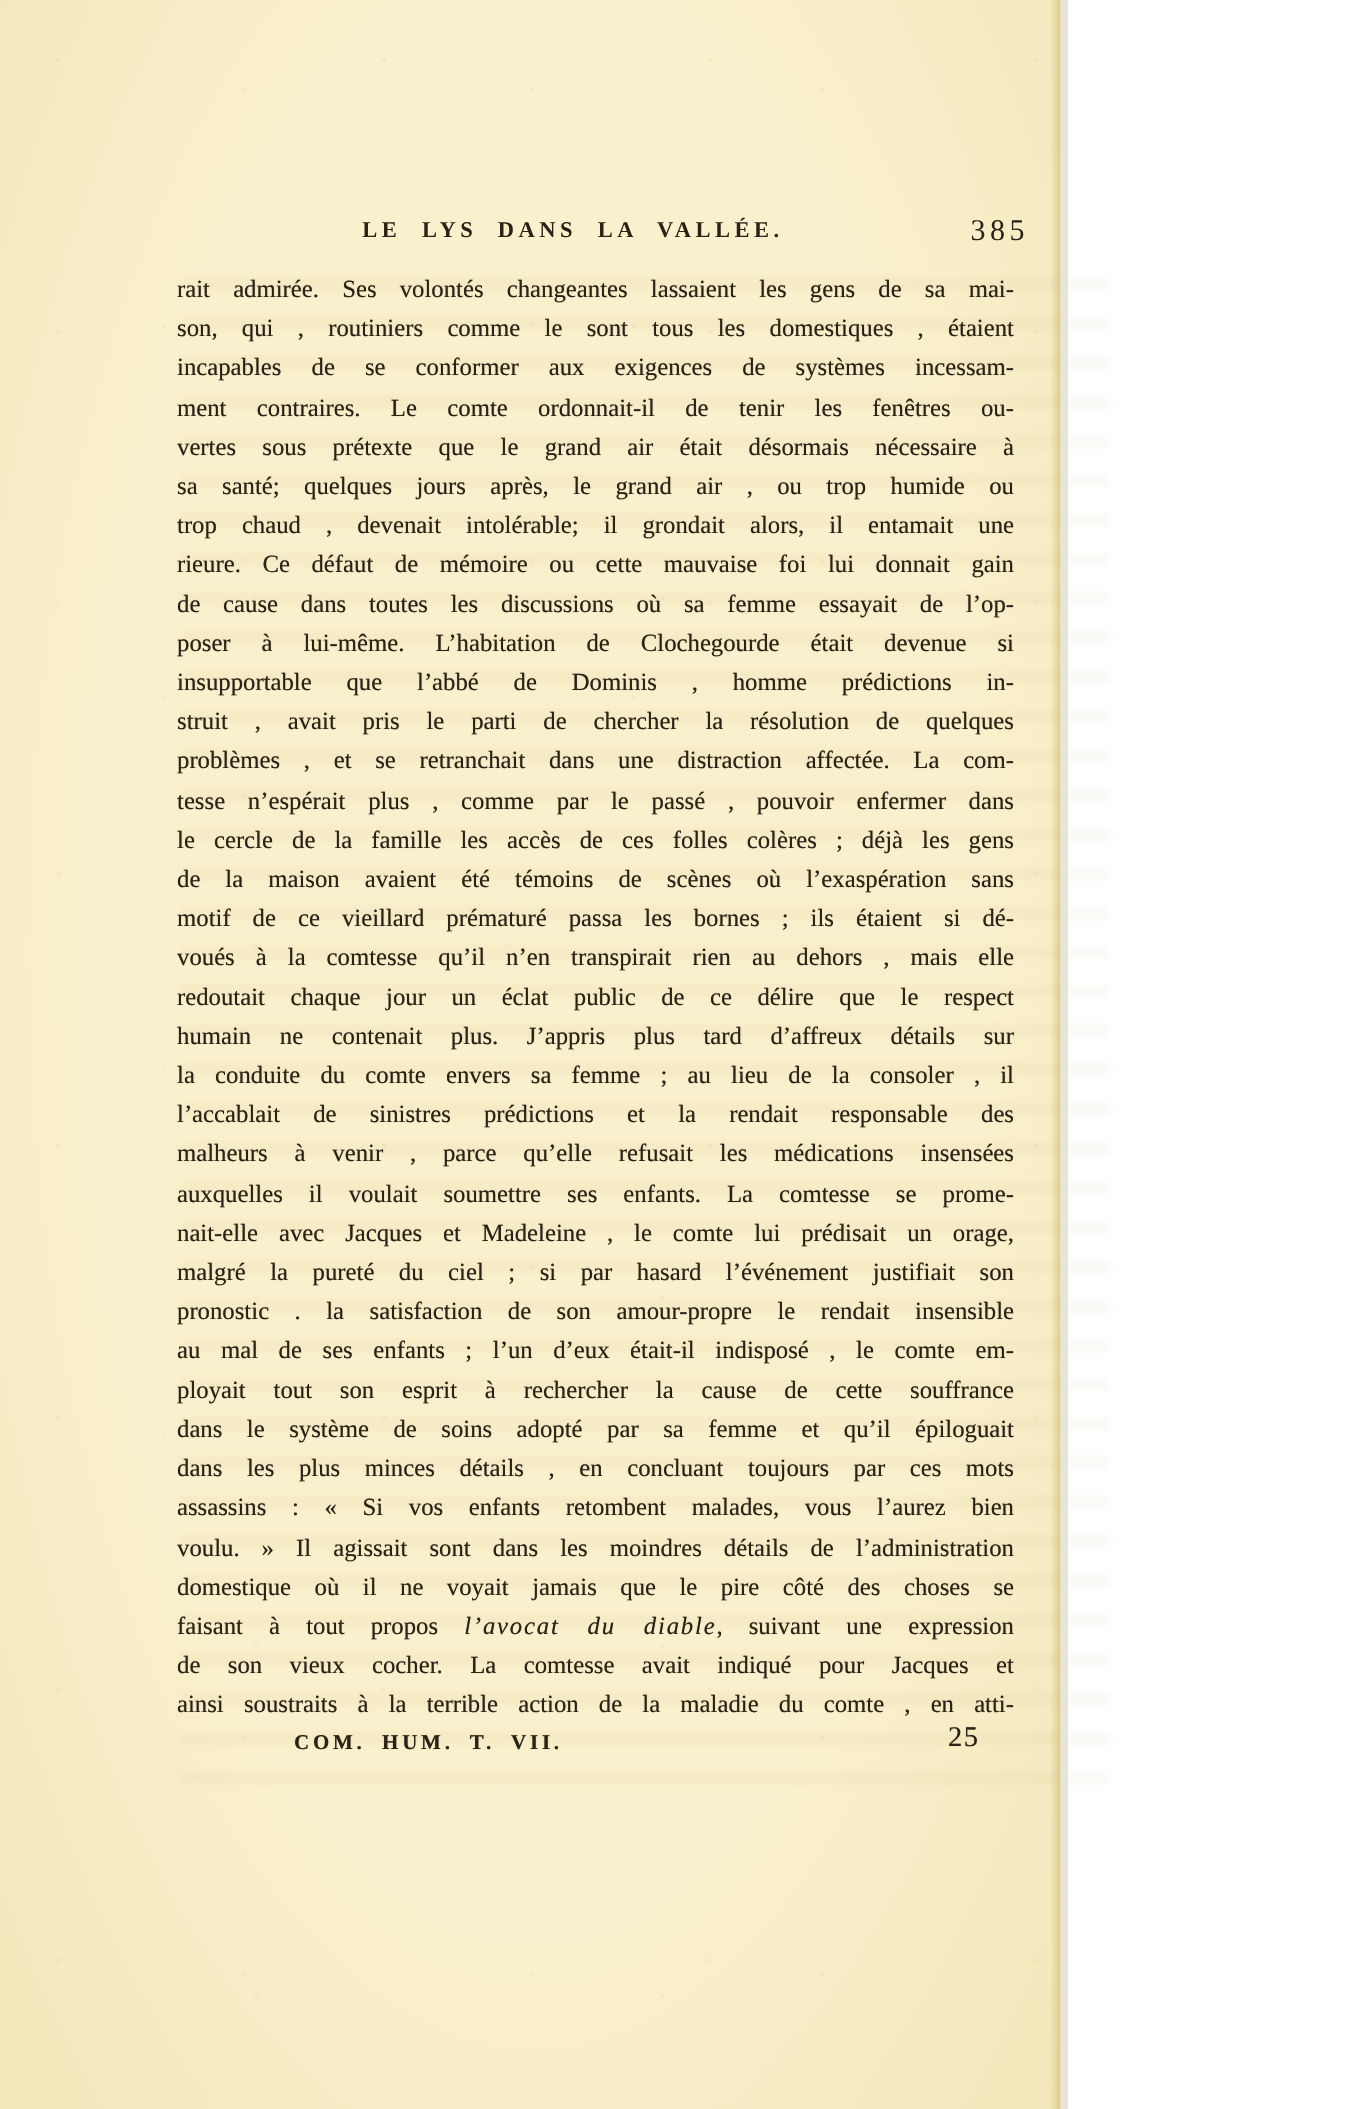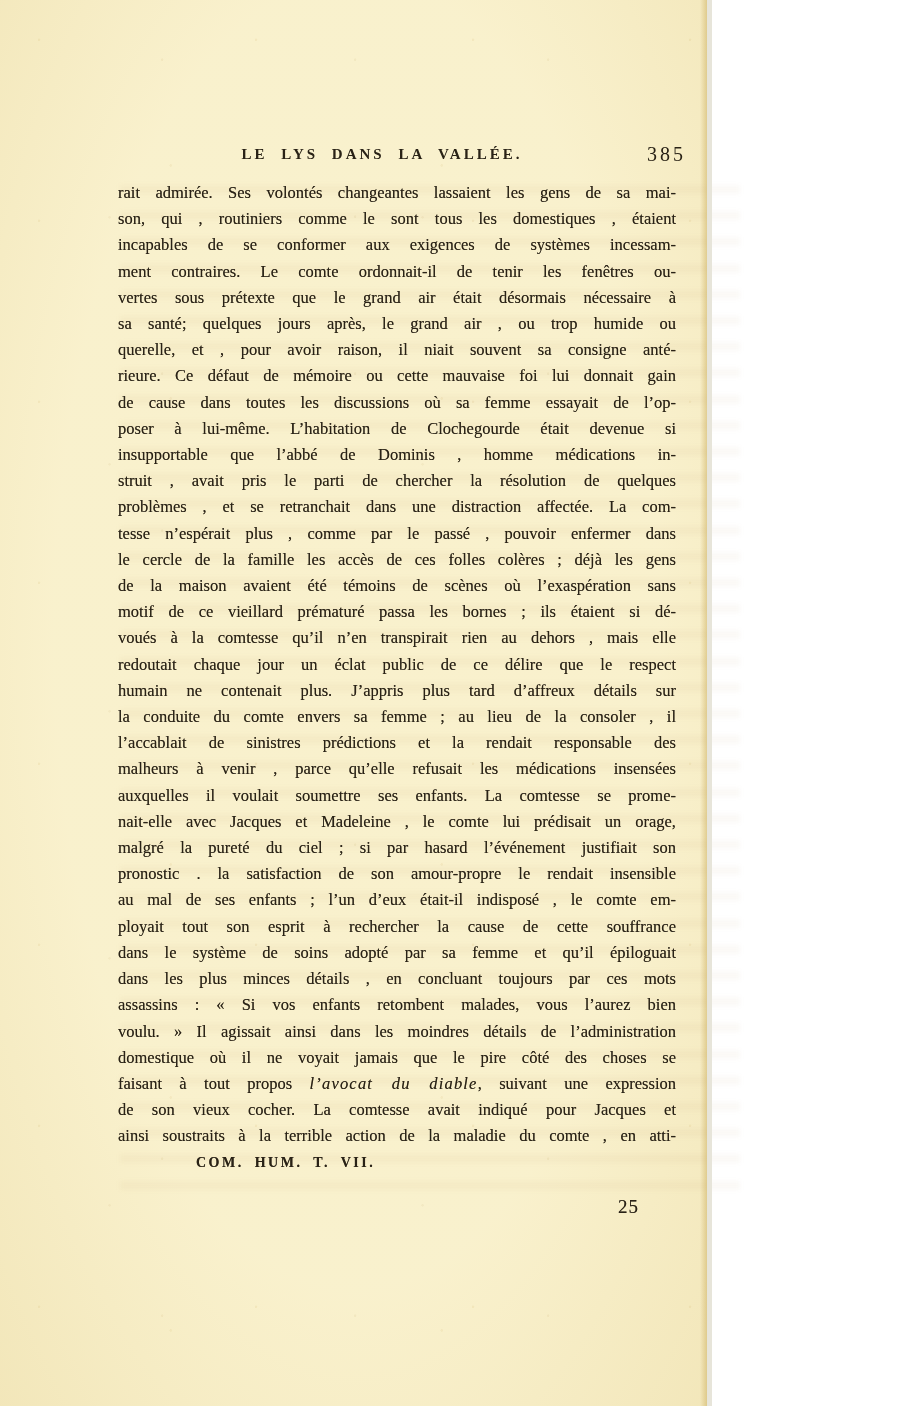--- a/index.html
+++ b/index.html
@@ -112,26 +112,25 @@
     left: 78px;
     top: 2px;
     font-weight: bold;
     font-size: 14px;
     letter-spacing: 2.5px;
     word-spacing: 5px;
     text-shadow: 0 0 0.5px rgba(41,34,22,0.55);
   }
   .sheet-number {
     position: absolute;
-    left: 500px;
+    left: 514px;
     top: -5px;
     font-size: 19px;
     letter-spacing: 1px;
     text-shadow: 0 0 0.5px rgba(41,34,22,0.55);
-    margin-top: 48px;
   }
 </style>
 </head>
 <body>
 
 <div class="scan-page">
   <div class="show-through"></div>
 
   <div class="content">
     <div class="page-header">
@@ -139,25 +138,25 @@
       <span class="page-number-top">385</span>
     </div>
 
     <div class="text-block">
         <div class="line"><span>rait admirée. Ses volontés changeantes lassaient les gens de sa mai-</span></div>
         <div class="line"><span>son, qui , routiniers comme le sont tous les domestiques , étaient</span></div>
         <div class="line"><span>incapables de se conformer aux exigences de systèmes incessam-</span></div>
         <div class="line"><span>ment contraires. Le comte ordonnait-il de tenir les fenêtres ou-</span></div>
         <div class="line"><span>vertes sous prétexte que le grand air était désormais nécessaire à</span></div>
         <div class="line"><span>sa santé; quelques jours après, le grand air , ou trop humide ou</span></div>
-        <div class="line"><span>querelle, et , pour avoir raison, il niait souvent sa consigne anté-</span></div>
+        <div class="line"><span>trop chaud , devenait intolérable; il grondait alors, il entamait une</span></div>
         <div class="line"><span>rieure. Ce défaut de mémoire ou cette mauvaise foi lui donnait gain</span></div>
         <div class="line"><span>de cause dans toutes les discussions où sa femme essayait de l’op-</span></div>
         <div class="line"><span>poser à lui-même. L’habitation de Clochegourde était devenue si</span></div>
-        <div class="line"><span>insupportable que l’abbé de Dominis , homme médications in-</span></div>
+        <div class="line"><span>insupportable que l’abbé de Dominis , homme prédictions in-</span></div>
         <div class="line"><span>struit , avait pris le parti de chercher la résolution de quelques</span></div>
         <div class="line"><span>problèmes , et se retranchait dans une distraction affectée. La com-</span></div>
         <div class="line"><span>tesse n’espérait plus , comme par le passé , pouvoir enfermer dans</span></div>
         <div class="line"><span>le cercle de la famille les accès de ces folles colères ; déjà les gens</span></div>
         <div class="line"><span>de la maison avaient été témoins de scènes où l’exaspération sans</span></div>
         <div class="line"><span>motif de ce vieillard prématuré passa les bornes ; ils étaient si dé-</span></div>
         <div class="line"><span>voués à la comtesse qu’il n’en transpirait rien au dehors , mais elle</span></div>
         <div class="line"><span>redoutait chaque jour un éclat public de ce délire que le respect</span></div>
         <div class="line"><span>humain ne contenait plus. J’appris plus tard d’affreux détails sur</span></div>
         <div class="line"><span>la conduite du comte envers sa femme ; au lieu de la consoler , il</span></div>
@@ -165,21 +164,21 @@
         <div class="line"><span>malheurs à venir , parce qu’elle refusait les médications insensées</span></div>
         <div class="line"><span>auxquelles il voulait soumettre ses enfants. La comtesse se prome-</span></div>
         <div class="line"><span>nait-elle avec Jacques et Madeleine , le comte lui prédisait un orage,</span></div>
         <div class="line"><span>malgré la pureté du ciel ; si par hasard l’événement justifiait son</span></div>
         <div class="line"><span>pronostic . la satisfaction de son amour-propre le rendait insensible</span></div>
         <div class="line"><span>au mal de ses enfants ; l’un d’eux était-il indisposé , le comte em-</span></div>
         <div class="line"><span>ployait tout son esprit à rechercher la cause de cette souffrance</span></div>
         <div class="line"><span>dans le système de soins adopté par sa femme et qu’il épiloguait</span></div>
         <div class="line"><span>dans les plus minces détails , en concluant toujours par ces mots</span></div>
         <div class="line"><span>assassins : « Si vos enfants retombent malades, vous l’aurez bien</span></div>
-        <div class="line"><span>voulu. » Il agissait ainsi dans les moindres détails de l’administration</span></div>
+        <div class="line"><span>voulu. » Il agissait sont dans les moindres détails de l’administration</span></div>
         <div class="line"><span>domestique où il ne voyait jamais que le pire côté des choses se</span></div>
         <div class="line"><span>faisant à tout propos </span><span class="italic-phrase">l’avocat du diable</span><span>, suivant une expression</span></div>
         <div class="line"><span>de son vieux cocher. La comtesse avait indiqué pour Jacques et</span></div>
         <div class="line"><span>ainsi soustraits à la terrible action de la maladie du comte , en atti-</span></div>
       </div>
 
     <div class="page-footer">
       <span class="footer-signature">COM. HUM. T. VII.</span>
       <span class="sheet-number">25</span>
     </div>

